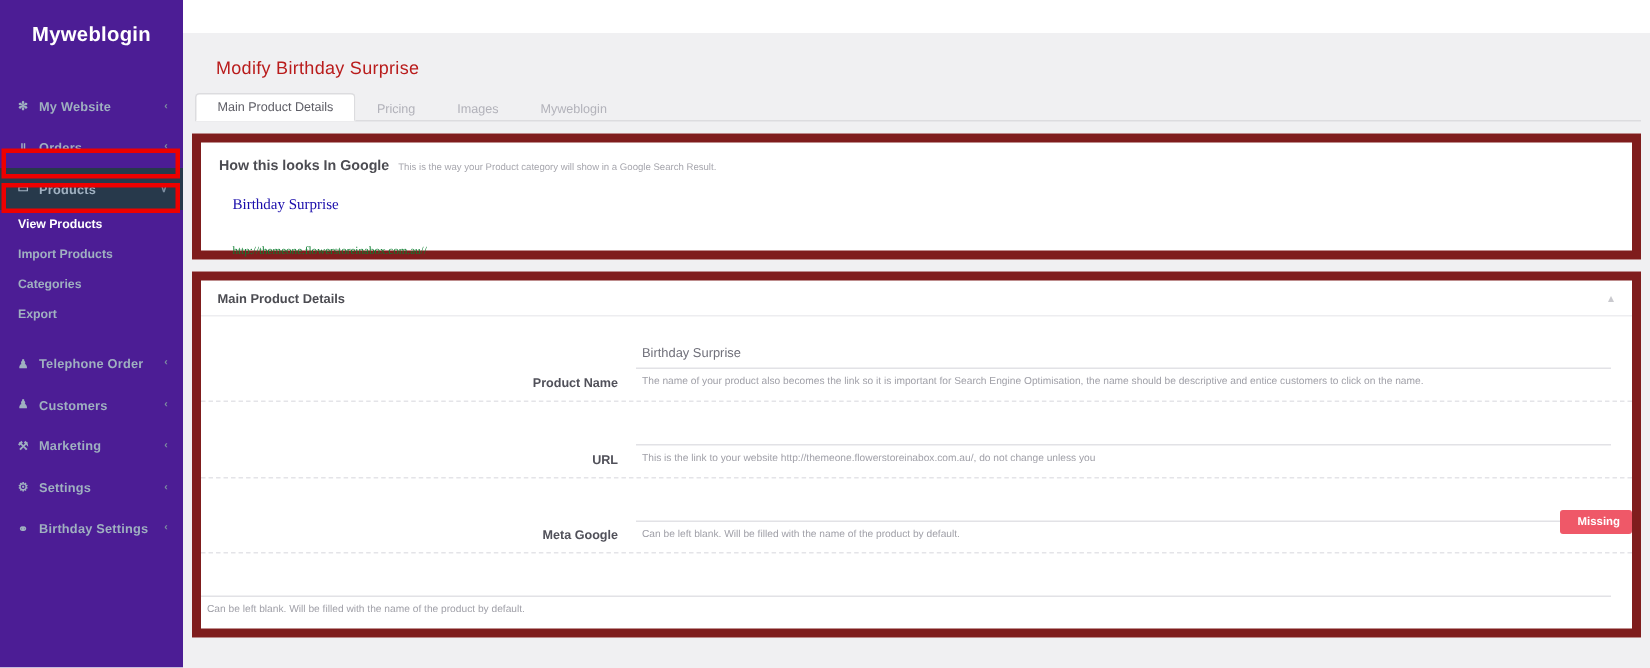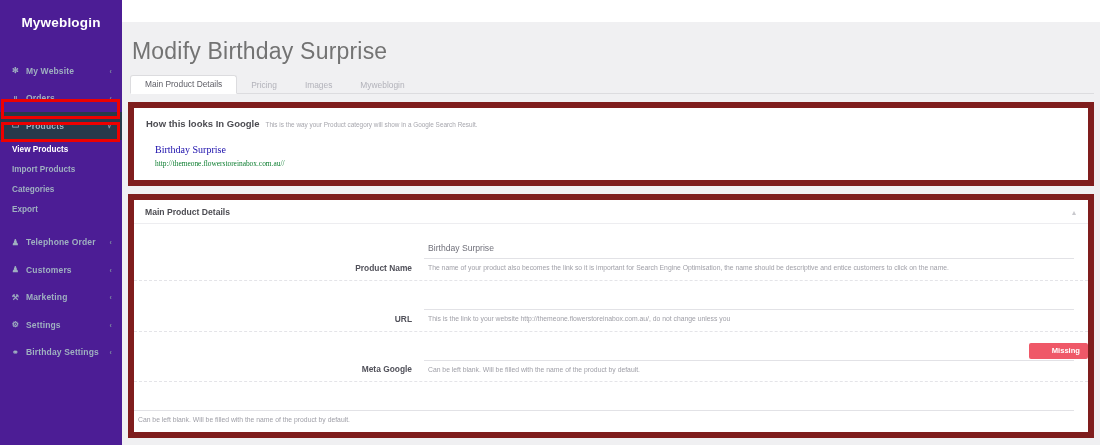--- a/index.html
+++ b/index.html
@@ -87,24 +87,24 @@
   
   #content {
     position: absolute; left: 122px; top: 22px;
     width: 978px; height: 423px;
     background: #f0f0f2;
     padding: 0 6px 0 6px;
   }
 
   .page-title {
     margin-top: 16px;
-    margin-left: 4px;
-    font-size: 23px;
+    margin-left: 16px;
+    font-size: 12px;
     font-weight: normal;
-    color: #737373;
+    color: #b91c1c;
     letter-spacing: .2px;
   }
 
   
   .tabs {
     margin-top: 8px;
     margin-left: 2px;
     display: flex;
     align-items: flex-end;
     border-bottom: 1px solid #dcdcdf;
@@ -147,21 +147,21 @@
   }
   .gp-result { margin-top: 15px; margin-left: 9px; }
   .gp-link {
     font-size: 10px; color: #1a0dab;
     font-family: "Liberation Serif", serif;
     line-height: 1.25;
   }
   .gp-url {
     font-size: 7.4px; color: #0b7d2f;
     font-family: "Liberation Serif", serif;
-    margin-top: 2px;
+    margin-top: 18px;
   }
 
   
   #details-panel { margin-top: 8px; }
   .panel-head {
     position: relative;
     height: 24px;
     display: flex; align-items: center;
     padding-left: 11px;
     border-bottom: 1px solid #ededf0;
@@ -204,26 +204,26 @@
   }
   .field-hint {
     margin-top: 5px;
     font-size: 6.8px; color: #a0a0a8;
     padding-left: 4px;
     line-height: 1.3;
   }
   .badge-missing {
     position: absolute;
     right: -14px;
-    top: 1px;
+    top: 11px;
     background: #ef5868;
     color: #ffffff;
     font-size: 7.6px;
     font-weight: bold;
-    padding: 4px 8px 5px 23px;
+    padding: 4px 8px 5px 12px;
     line-height: 1;
     border-radius: 2px;
   }
 </style>
 </head>
 <body>
 
 <div id="app">
 
   <div id="sidebar">

